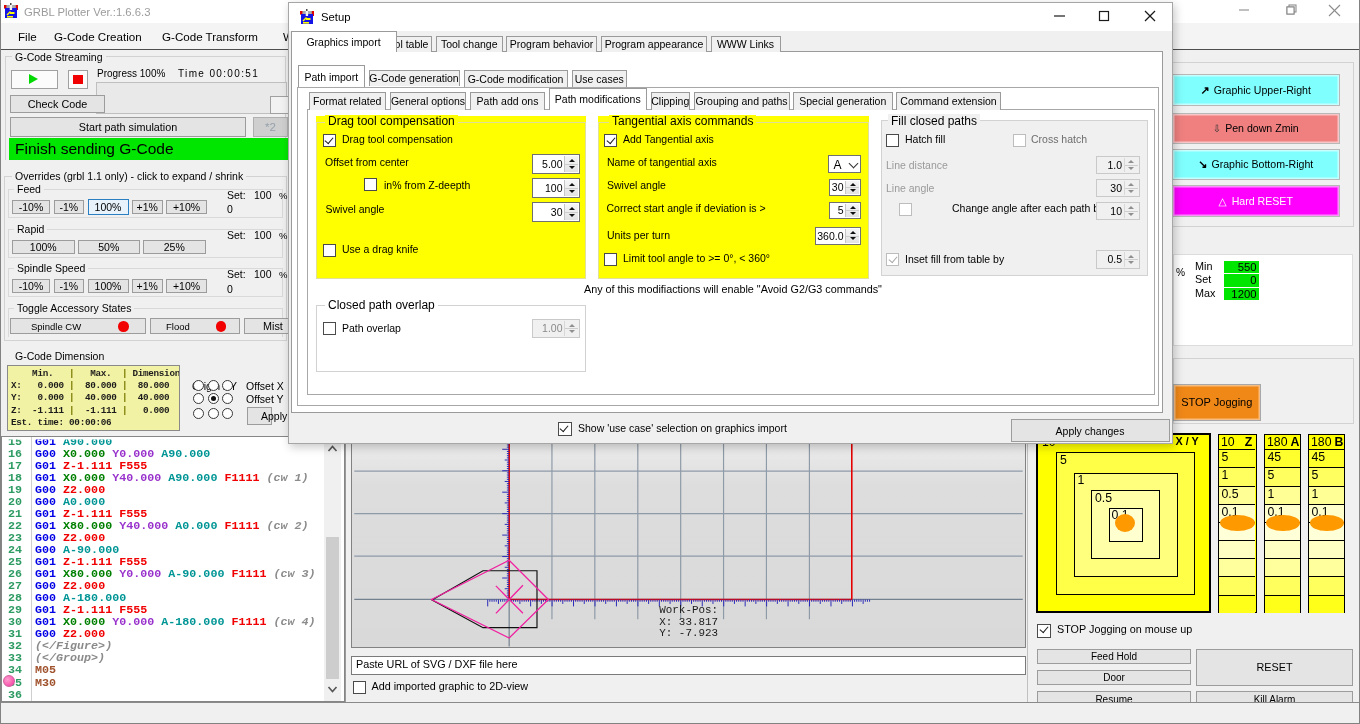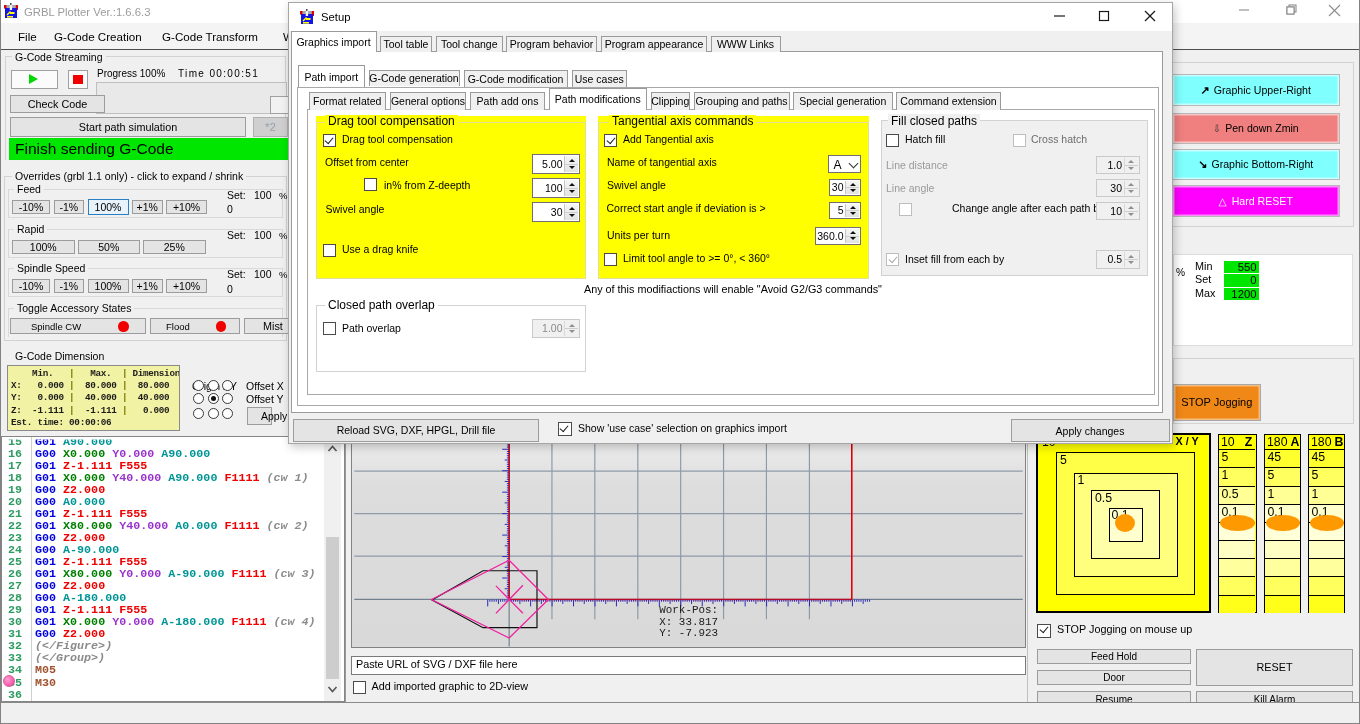--- a/index.html
+++ b/index.html
@@ -254,21 +254,21 @@
       <rect x="4" y="13" width="6" height="1.6" fill="#ffff00"></rect>
 </svg>
 <div class="abs" style="left:32px;top:8px;font-size:11.3px;color:#000;font-weight:normal;white-space:nowrap;line-height:1.1;">Setup</div>
 <svg class="abs" style="left:755px;top:0px;" width="125" height="28" viewBox="0 0 125 28">
 <line x1="10" y1="13" x2="21" y2="13" stroke="#1a1a1a" stroke-width="1.2"></line>
 <rect x="55.5" y="8.5" width="9" height="9" fill="none" stroke="#1a1a1a" stroke-width="1.2"></rect>
 <line x1="101" y1="8" x2="111" y2="18" stroke="#1a1a1a" stroke-width="1.2"></line>
 <line x1="111" y1="8" x2="101" y2="18" stroke="#1a1a1a" stroke-width="1.2"></line>
 </svg>
 <div class="abs" style="left:1.5px;top:48.3px;width:872.5px;height:362px;background:#fff;border:1px solid #9a9a9a;"></div>
-<div class="tab sel" style="left:1.5px;top:28px;width:86px;height:20.5px;">Graphics import</div>
+<div class="tab sel" style="left:1.5px;top:28px;width:106px;height:20.5px;">Graphics import</div>
 <div class="tab" style="left:91px;top:32.5px;width:52px;height:16px;">Tool table</div>
 <div class="tab" style="left:147px;top:32.5px;width:66.5px;height:16px;">Tool change</div>
 <div class="tab" style="left:217px;top:32.5px;width:91px;height:16px;">Program behavior</div>
 <div class="tab" style="left:312px;top:32.5px;width:106px;height:16px;">Program appearance</div>
 <div class="tab" style="left:421.5px;top:32.5px;width:70px;height:16px;">WWW Links</div>
 <div class="abs" style="left:7.5px;top:83.7px;width:862px;height:319.5px;background:#fff;border:1px solid #a8a8a8;"></div>
 <div class="tab sel" style="left:9px;top:62px;width:66.5px;height:22px;">Path import</div>
 <div class="tab" style="left:79.5px;top:66.5px;width:91px;height:16px;">G-Code generation</div>
 <div class="tab" style="left:174.5px;top:66.5px;width:104px;height:17.5px;">G-Code modification</div>
 <div class="tab" style="left:282.5px;top:66.5px;width:55.5px;height:17.5px;">Use cases</div>
@@ -374,36 +374,35 @@
 <div class="cb dis" style="left:610px;top:199.5px;width:13px;height:13px;"></div>
 <div class="abs" style="left:663px;top:200px;font-size:10.5px;color:#000;font-weight:normal;white-space:nowrap;line-height:1.1;">Change angle after each path by</div>
 <div class="spin dis" style="left:807px;top:198.5px;width:43.5px;height:18.5px;">
       <span class="v" style="color:#000;">10</span>
       <span class="ud">
         <i class="u"></i>
         <i class="d"></i>
       </span>
     </div>
 <div class="cb ck dis" style="left:597px;top:250px;width:13px;height:13px;"></div>
-<div class="abs" style="left:616px;top:250.5px;font-size:10.5px;color:#000;font-weight:normal;white-space:nowrap;line-height:1.1;">Inset fill from each by</div>
+<div class="abs" style="left:616px;top:250.5px;font-size:10.5px;color:#000;font-weight:normal;white-space:nowrap;line-height:1.1;">Inset fill from table by</div>
 <div class="spin dis" style="left:807px;top:247px;width:43.5px;height:18.5px;">
       <span class="v" style="color:#000;">0.5</span>
       <span class="ud">
         <i class="u"></i>
         <i class="d"></i>
       </span>
     </div>
 <div class="abs" style="left:295px;top:281px;font-size:10.8px;color:#000;font-weight:normal;white-space:nowrap;line-height:1.1;">Any of this modifiactions will enable "Avoid G2/G3 commands"</div>
 <div class="abs" style="left:26.5px;top:301.5px;width:270px;height:67.5px;background:#fff;border:1px solid #d2d2d2;"></div>
 <div class="abs" style="left:36px;top:295px;font-size:12px;background:#fff;padding:0 3px;">Closed path overlap</div>
 <div class="cb" style="left:33.5px;top:319px;width:13px;height:13px;"></div>
 <div class="abs" style="left:53px;top:319.5px;font-size:10.5px;color:#000;font-weight:normal;white-space:nowrap;line-height:1.1;">Path overlap</div>
 <div class="spin dis" style="left:243px;top:316px;width:48px;height:18.5px;">
       <span class="v" style="color:#8a8a8a;">1.00</span>
       <span class="ud">
         <i class="u"></i>
         <i class="d"></i>
       </span>
     </div>
-<div class="btn" style="left:4px;top:416px;width:246px;height:22.5px;font-size:10.5px;">Reload SVG, DXF, HPGL, Drill file</div>
 <div class="cb ck" style="left:268.5px;top:419px;width:14px;height:14px;"></div>
 <div class="abs" style="left:289px;top:419.5px;font-size:10.5px;color:#000;font-weight:normal;white-space:nowrap;line-height:1.1;">Show 'use case' selection on graphics import</div>
 <div class="btn" style="left:721.5px;top:416px;width:159px;height:23px;font-size:10.5px;">Apply changes</div>
 </div>
 </body></html>

